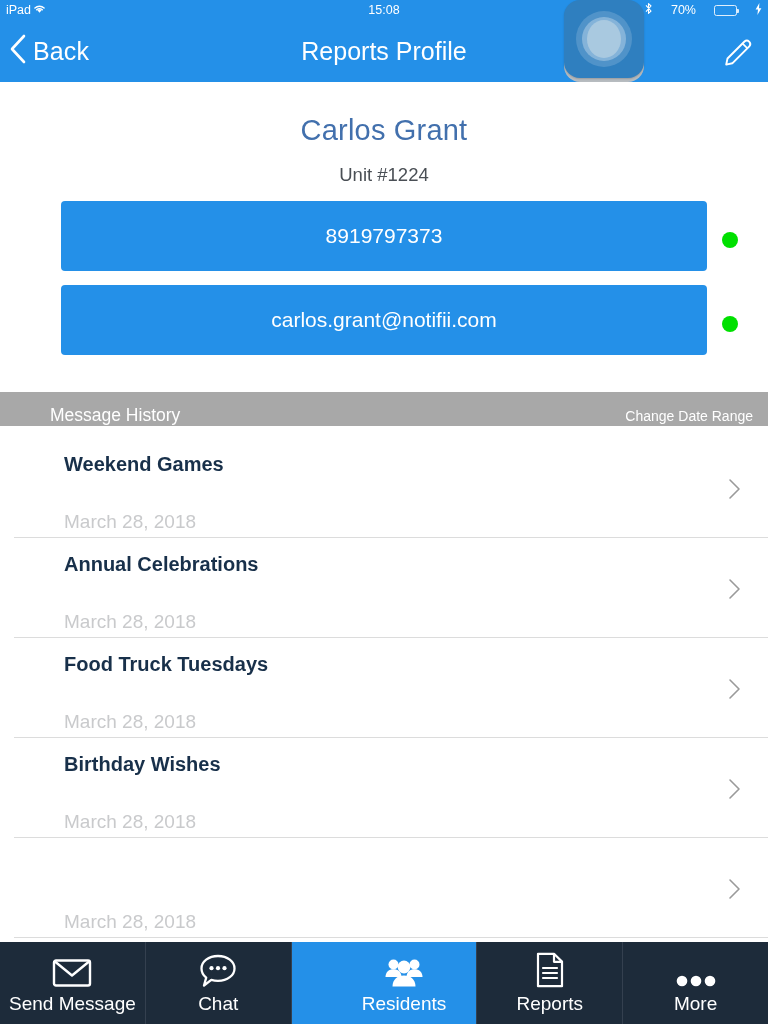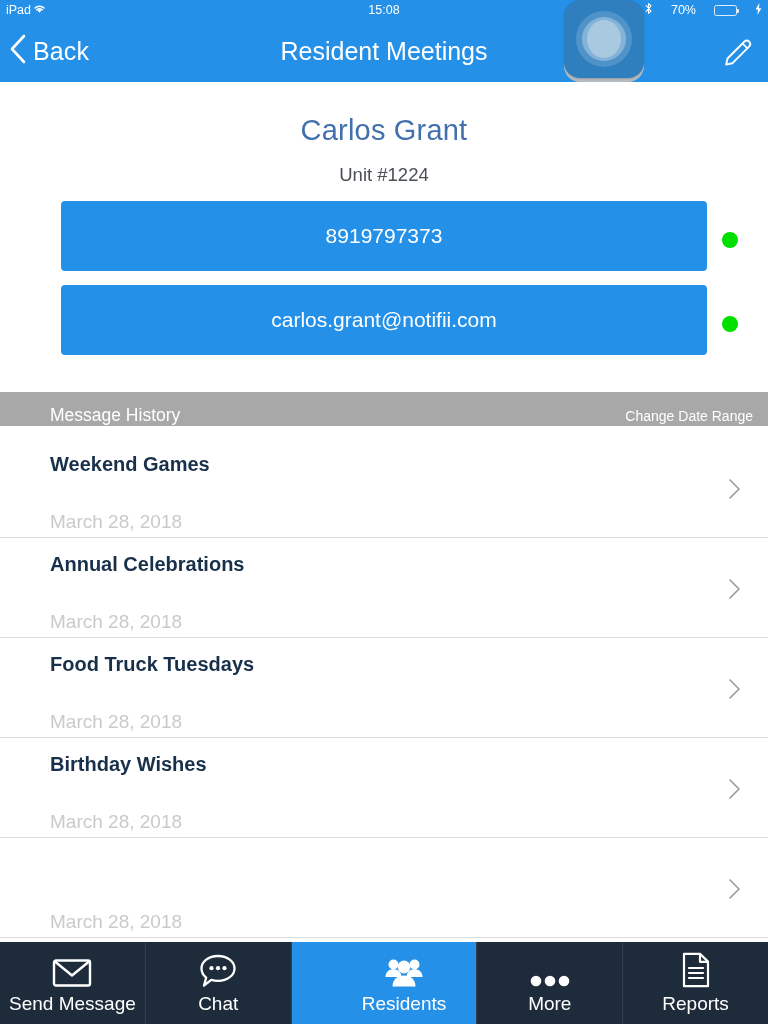--- a/index.html
+++ b/index.html
@@ -101,21 +101,21 @@
     position:absolute; top:392px; left:0; width:768px; height:34px;
     background:#a8a8a8; color:#fff;
   }
   .mh-title { position:absolute; left:50px; top:13px; font-size:17.5px; }
   .mh-change {
     position:absolute; right:15px; top:16px; font-size:14px;
     cursor:pointer;
   }
 
   
-  .msg-list { position:absolute; top:438px; left:0; width:768px; height:504px; overflow:hidden; }
+  .msg-list { position:absolute; top:438px; left:0; width:768px; height:504px; overflow:hidden;padding-left:14px; }
   .msg-row {
     position:relative; height:100px; border-bottom:1px solid #dcdcdc;
     background:#fff; cursor:pointer;
   }
   .msg-subject {
     position:absolute; left:50px; top:15px; font-size:20px; font-weight:bold;
     color:#18304a;
   }
   .msg-date {
     position:absolute; left:50px; top:73px; font-size:19px; color:#c9cacc;
@@ -182,21 +182,21 @@
 
   <div class="navbar">
     <div class="nav-back">
       <span>
         <svg width="20" height="32" viewBox="0 0 20 32">
           <path d="M16 3 L4 16 L16 29" stroke="#fff" stroke-width="2.6" fill="none" stroke-linecap="round" stroke-linejoin="round"></path>
         </svg>
       </span>
       <span class="lbl">Back</span>
     </div>
-    <div class="nav-title">Resident Meetings</div>
+    <div class="nav-title">Reports Profile</div>
     <div class="nav-edit">
       <svg width="34" height="34" viewBox="0 0 34 34">
         <path d="M24.5 5.5 a3.4 3.4 0 0 1 4.8 4.8 L12.3 27.3 L6.2 28.6 L7.5 22.5 Z" stroke="#fff" stroke-width="1.9" fill="none" stroke-linejoin="round"></path>
         <path d="M22.6 7.6 L27.2 12.2" stroke="#fff" stroke-width="1.7" fill="none"></path>
       </svg>
     </div>
   </div>
 
   <div class="assistive-foot"></div>
   <div class="assistive">
@@ -291,33 +291,33 @@
             <circle cx="30.5" cy="8.5" r="5" fill="#fff"></circle>
             <path d="M22.5 21 C22.5 15.8 26 13.2 30.5 13.2 C35 13.2 38.5 15.8 38.5 21 Z" fill="#fff"></path>
             <circle cx="20" cy="11" r="6.4" fill="#fff"></circle>
             <path d="M8.5 30.5 C8.5 23.2 13.6 19.4 20 19.4 C26.4 19.4 31.5 23.2 31.5 30.5 Z" fill="#fff"></path>
           </svg>
         </div>
         <div class="tlabel">Residents</div>
       </div>
       <div class="tab">
         <div class="ticon">
+          <svg width="30" height="36" viewBox="0 0 30 36">
+            <path d="M3 1.8 H19 L27 9.6 V34.2 H3 Z" stroke="#fff" stroke-width="2.2" fill="none" stroke-linejoin="round"></path>
+            <path d="M19 1.8 V9.8 H27" stroke="#fff" stroke-width="2.2" fill="none" stroke-linejoin="round"></path>
+            <path d="M8 16 H22 M8 21 H22 M8 26 H22" stroke="#fff" stroke-width="2.2" stroke-linecap="round"></path>
+          </svg>
+        </div>
+        <div class="tlabel">Reports</div>
+      </div>
+      <div class="tab">
+        <div class="ticon">
           <svg width="42" height="14" viewBox="0 0 42 14">
             <circle cx="7" cy="7" r="5.3" fill="#fff"></circle>
             <circle cx="21" cy="7" r="5.3" fill="#fff"></circle>
             <circle cx="35" cy="7" r="5.3" fill="#fff"></circle>
           </svg>
         </div>
         <div class="tlabel">More</div>
       </div>
-      <div class="tab">
-        <div class="ticon">
-          <svg width="30" height="36" viewBox="0 0 30 36">
-            <path d="M3 1.8 H19 L27 9.6 V34.2 H3 Z" stroke="#fff" stroke-width="2.2" fill="none" stroke-linejoin="round"></path>
-            <path d="M19 1.8 V9.8 H27" stroke="#fff" stroke-width="2.2" fill="none" stroke-linejoin="round"></path>
-            <path d="M8 16 H22 M8 21 H22 M8 26 H22" stroke="#fff" stroke-width="2.2" stroke-linecap="round"></path>
-          </svg>
-        </div>
-        <div class="tlabel">Reports</div>
-      </div>
     </div>
 
 </div>
 
 </body></html>

